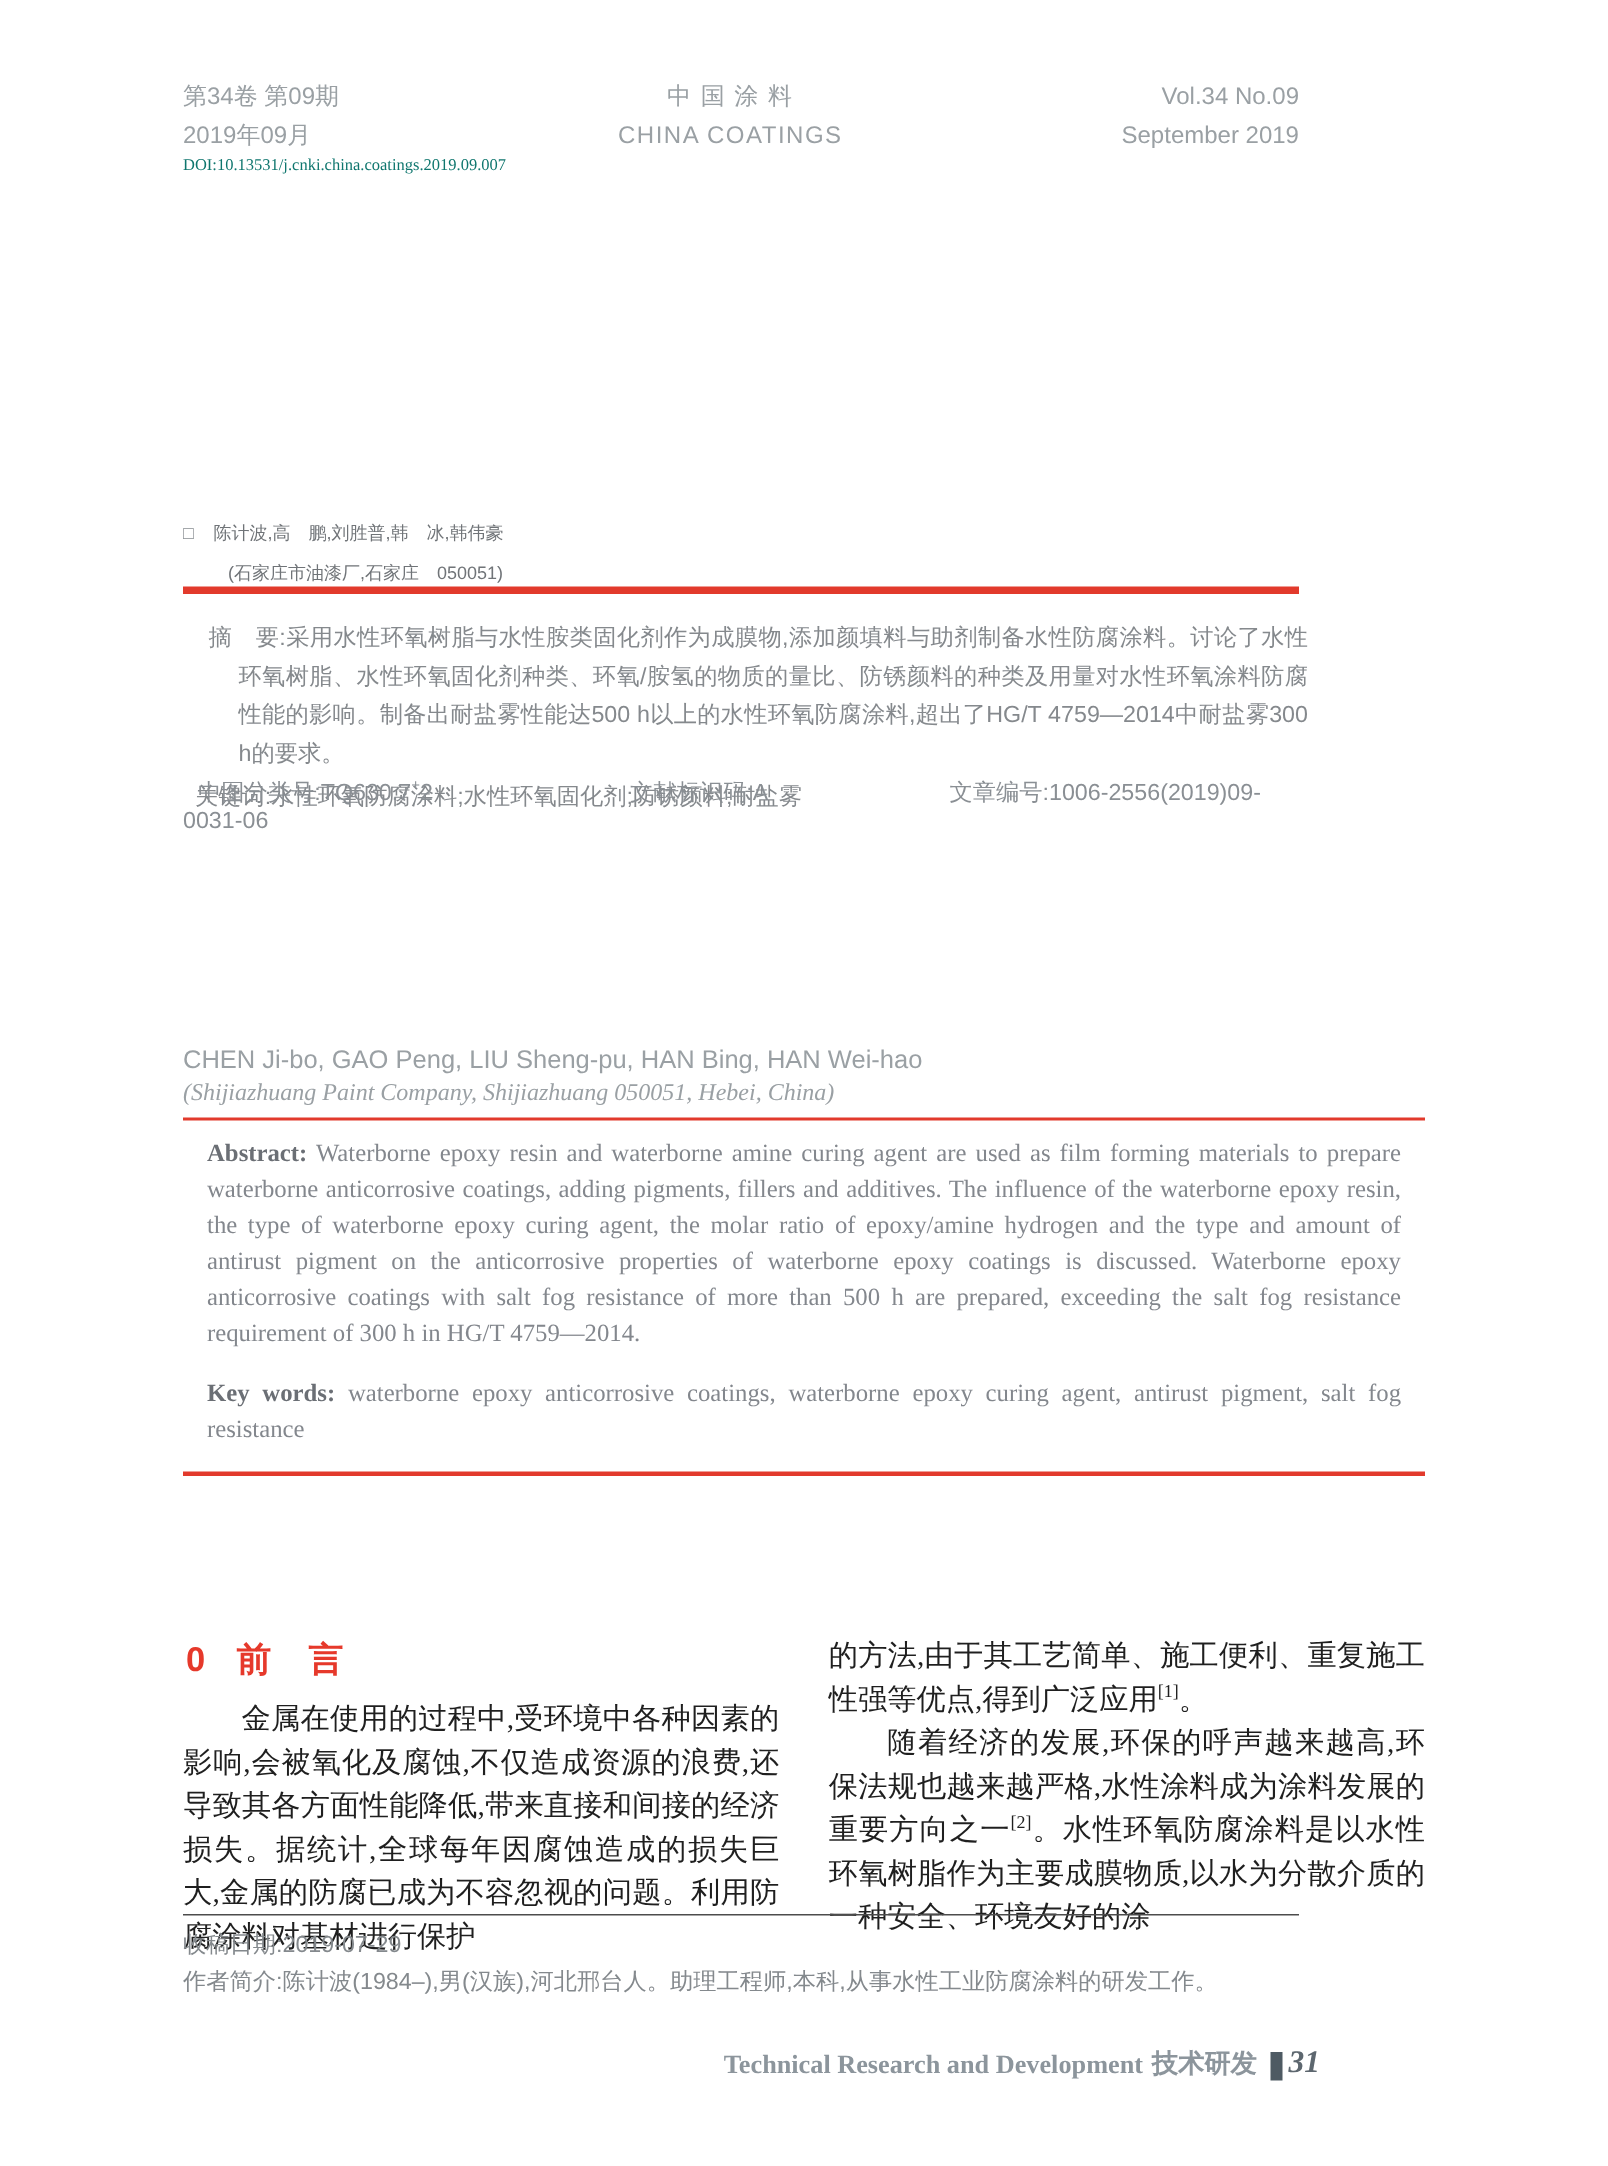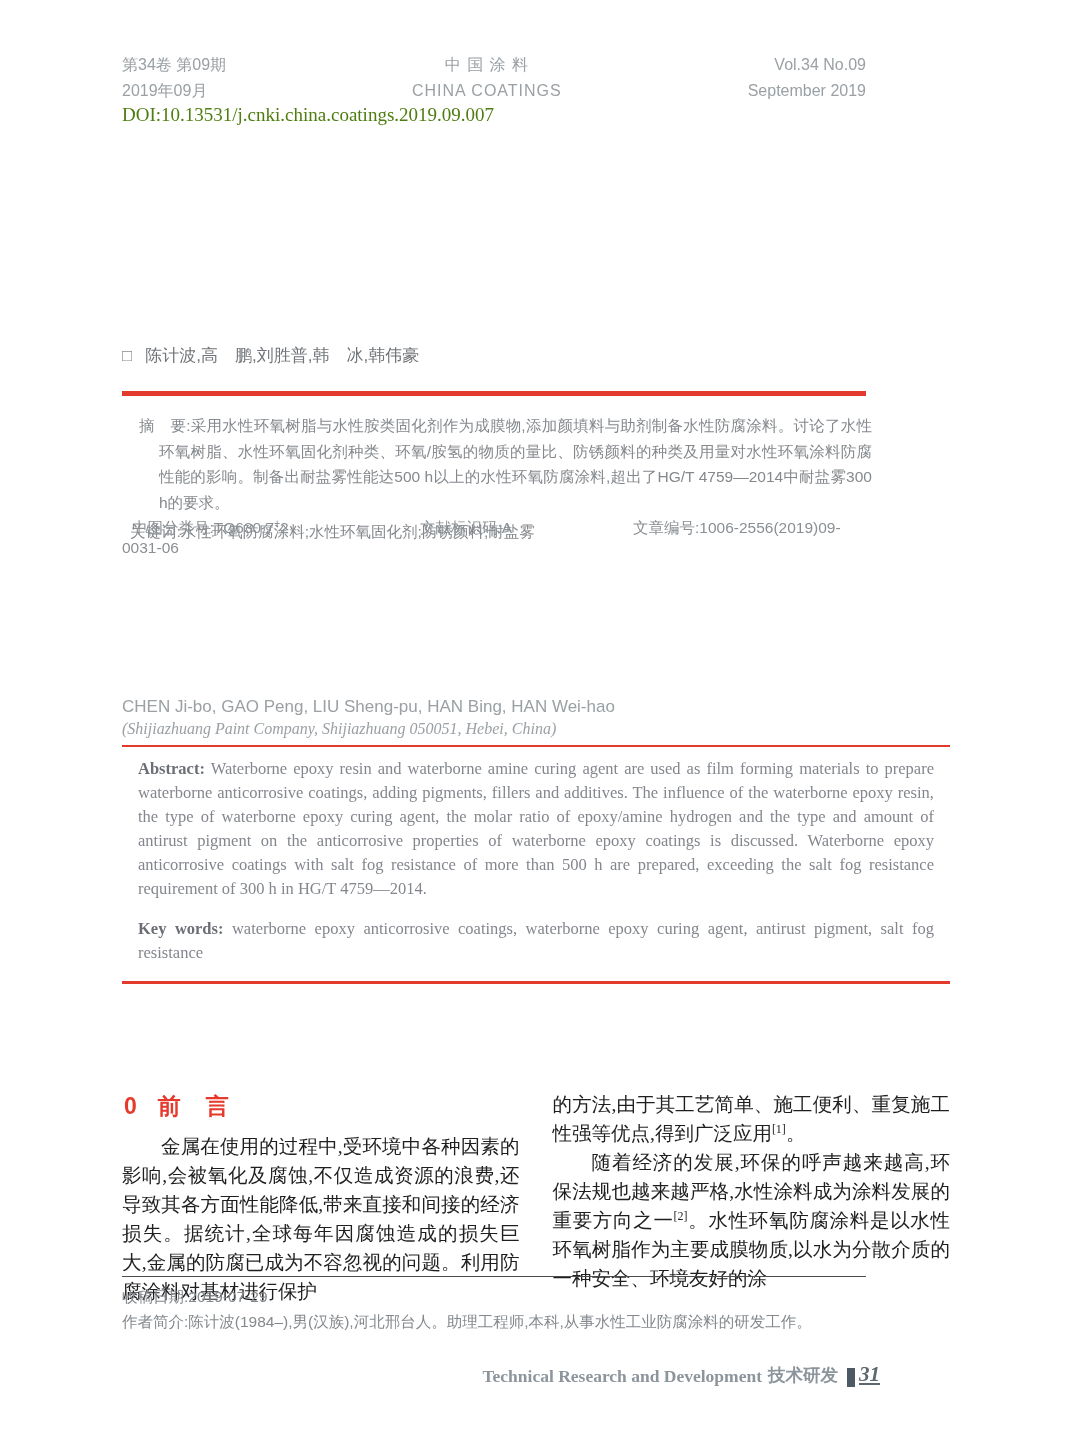--- a/index.html
+++ b/index.html
@@ -12,32 +12,32 @@
   .header {
     position:absolute; top:52px; left:122px; right:122px;
     display:flex; justify-content:space-between;
     color:#9aa0a4; font-size:16px; line-height:26px;
   }
   .header .col-center { text-align:center; letter-spacing:1px; }
   .header .col-right  { text-align:right; }
   .doi-line {
     position:absolute; top:104px; left:122px;
     font-family:"Liberation Serif","DejaVu Serif",serif;
-    font-size:19px; color:#4d7c0f;
+    font-size:11px; color:#0f766e;
   }
 
   
   .title-cn {
     position:absolute; top:268px; left:105px; right:105px;
     text-align:center; color:#e63c2f; font-weight:bold;
     font-size:47px; letter-spacing:2px; line-height:56px;
   }
   .byline {
     position:absolute; top:343px; left:122px;
-    color:#707478; font-size:17px; line-height:25px;
+    color:#707478; font-size:12px; line-height:25px;
   }
   .byline .marker { display:inline-block; margin-right:13px; color:#8a8f93; }
   .byline .affil  { margin:2px 0 0 30px; }
 
   .rule-thick {
     position:absolute; top:391px; left:122px; right:122px;
     height:5px; background:#e23a2c;
   }
 
   
@@ -107,21 +107,21 @@
 
   
   .page-footer {
     position:absolute; top:1362px; right:108px;
     display:flex; align-items:flex-end;
     color:#8c959c; font-family:"Liberation Serif","DejaVu Serif",serif;
     font-weight:bold; font-size:17.5px;
   }
   .page-footer .cn { margin-left:6px; }
   .page-footer .bar { width:8px; height:19px; background:#4e5a63; margin:0 4px 0 9px; }
-  .page-footer .num { font-style:italic; font-size:21px; color:#5d676f;text-decoration:underline; }
+  .page-footer .num { font-style:italic; font-size:21px; color:#5d676f; }
 </style>
 </head>
 <body>
 
 <div class="page">
 
   <div class="header">
     <div class="col-left">
       <div>第34卷 第09期</div>
       <div>2019年09月</div>
@@ -134,20 +134,21 @@
       <div>Vol.34 No.09</div>
       <div>September 2019</div>
     </div>
   </div>
   <div class="doi-line">DOI:10.13531/j.cnki.china.coatings.2019.09.007</div>
 
   <div class="byline">
     <div>
       <span class="marker">□</span><span>陈计波,高　鹏,刘胜普,韩　冰,韩伟豪</span>
     </div>
+    <div class="affil">(石家庄市油漆厂,石家庄　050051)</div>
   </div>
   <div class="rule-thick"></div>
 
   <div class="abstract-cn">
     <p class="para"><span class="label">摘　要:</span><span>采用水性环氧树脂与水性胺类固化剂作为成膜物,添加颜填料与助剂制备水性防腐涂料。讨论了水性环氧树脂、水性环氧固化剂种类、环氧/胺氢的物质的量比、防锈颜料的种类及用量对水性环氧涂料防腐性能的影响。制备出耐盐雾性能达500 h以上的水性环氧防腐涂料,超出了HG/T 4759—2014中耐盐雾300 h的要求。</span></p>
     <p class="kw"><span>关键词:</span><span>水性环氧防腐涂料;水性环氧固化剂;防锈颜料;耐盐雾</span></p>
   </div>
 
   <div class="meta-row">
     <span class="meta-clc"><span>中图分类号:</span><span>TQ630.7</span><sup>+</sup><span>2</span></span><span class="meta-code"><span>文献标识码:</span><span>A</span></span><span class="meta-id"><span>文章编号:</span><span>1006-2556(2019)09-0031-06</span></span>

